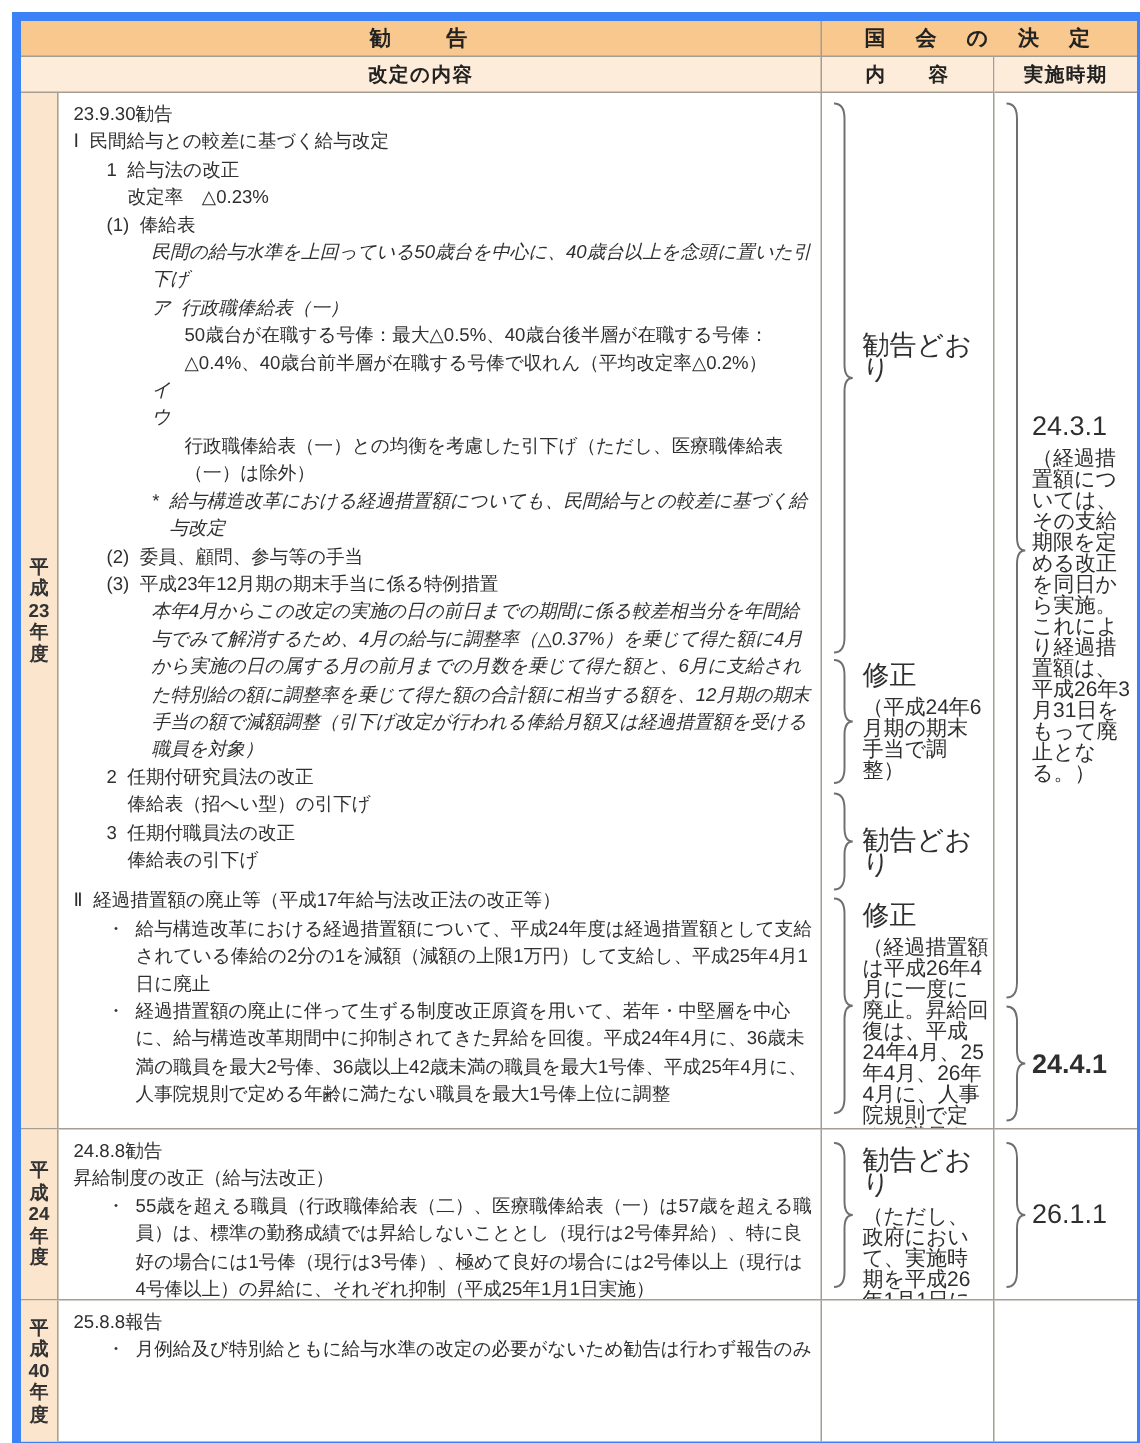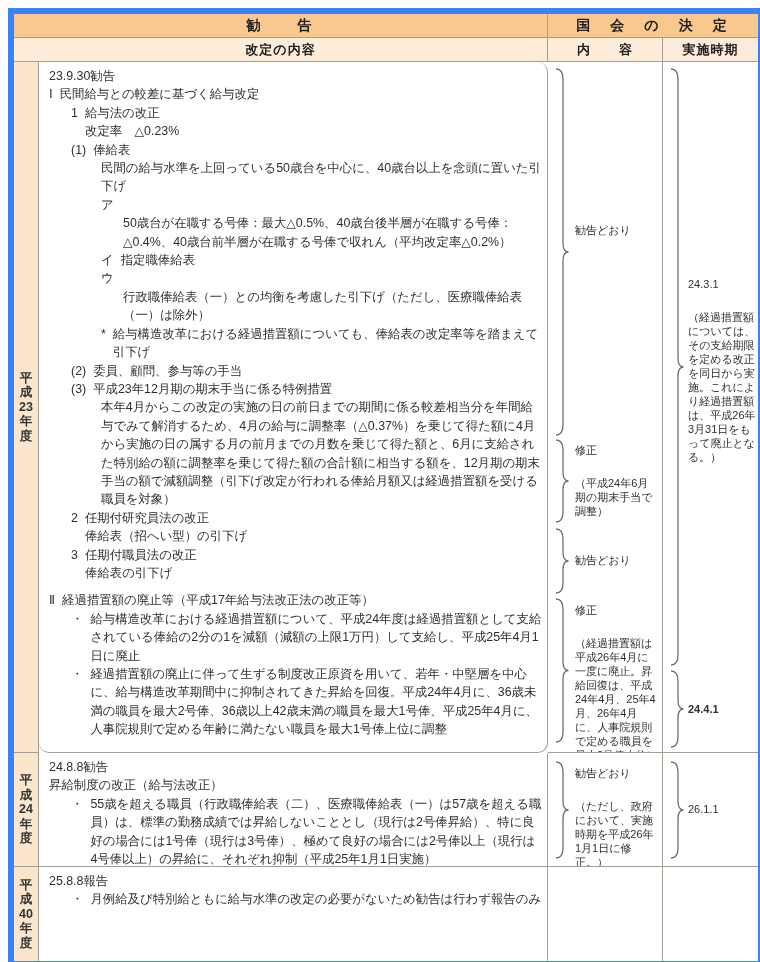--- a/index.html
+++ b/index.html
@@ -17,28 +17,28 @@
   .h2{background:#fdecd9;font-weight:bold;font-size:13px;letter-spacing:1px;
       display:flex;align-items:center;justify-content:center;color:#222;}
   .year{background:#fbe6cd;display:flex;align-items:center;justify-content:center;}
   .ychars{display:flex;flex-direction:column;align-items:center;
           font-size:12.5px;font-weight:600;line-height:14.5px;color:#333;}
   .content{padding:5px 5px 0 10px;font-size:12.4px;}
   .line{display:flex;line-height:18.4px;}
   .line .mk{flex:none;padding-right:7px;white-space:pre;}
   .line .tx{flex:1;}
   .i0{padding-left:0;}.i1{padding-left:22px;}.i2{padding-left:36px;}
-  .i3{padding-left:52px;}.i4{padding-left:74px;}
+  .i3{padding-left:52px;font-style:italic;}.i4{padding-left:74px;}
   .gap{margin-top:9px;}
   .anno{position:relative;}
   .brace{position:absolute;left:5px;width:16px;}
   .dec{position:absolute;left:27px;right:3px;}
   .jisshi .dec{left:25px;right:2px;}
-  .dlabel{font-size:11px;line-height:16px;}
-  .dnote{font-size:11px;line-height:14px;margin-top:18px;}
+  .dlabel{font-size:18px;line-height:16px;}
+  .dnote{font-size:14px;line-height:14px;margin-top:6px;}
 </style>
 </head>
 <body>
 
 <div class="tbl">
 
   <div class="cell h1" style="grid-column:1/3;grid-row:1;">勧　　告</div>
   <div class="cell h1 lastcol" style="grid-column:3/5;grid-row:1;">国　会　の　決　定</div>
 
   <div class="cell h2" style="grid-column:1/3;grid-row:2;">改定の内容</div>
@@ -47,21 +47,21 @@
 
   <div class="cell year" style="grid-column:1;grid-row:3;">
     <div class="ychars">
         <span>平</span>
         <span>成</span>
         <span>23</span>
         <span>年</span>
         <span>度</span>
       </div>
   </div>
-  <div class="cell content" style="grid-column:2;grid-row:3;border-radius:10px;">
+  <div class="cell content" style="grid-column:2;grid-row:3;">
       <div class="line i0">
         <span class="tx">23.9.30勧告</span>
       </div>
       <div class="line i0">
         <span class="mk">Ⅰ</span>
         <span class="tx">民間給与との較差に基づく給与改定</span>
       </div>
       <div class="line i1">
         <span class="mk">1</span>
         <span class="tx">給与法の改正</span>
@@ -71,37 +71,37 @@
       </div>
       <div class="line i1">
         <span class="mk">(1)</span>
         <span class="tx">俸給表</span>
       </div>
       <div class="line i3">
         <span class="tx">民間の給与水準を上回っている50歳台を中心に、40歳台以上を念頭に置いた引下げ</span>
       </div>
       <div class="line i3">
         <span class="mk">ア</span>
+        <span class="tx">行政職俸給表（一）</span>
       </div>
       <div class="line i4">
         <span class="tx">50歳台が在職する号俸：最大△0.5%、40歳台後半層が在職する号俸：△0.4%、40歳台前半層が在職する号俸で収れん（平均改定率△0.2%）</span>
       </div>
       <div class="line i3">
         <span class="mk">イ</span>
-        <span class="tx">指定職俸給表</span>
       </div>
       <div class="line i3">
         <span class="mk">ウ</span>
       </div>
       <div class="line i4">
         <span class="tx">行政職俸給表（一）との均衡を考慮した引下げ（ただし、医療職俸給表（一）は除外）</span>
       </div>
       <div class="line i3">
         <span class="mk">*</span>
-        <span class="tx">給与構造改革における経過措置額についても、俸給表の改定率等を踏まえて引下げ</span>
+        <span class="tx">給与構造改革における経過措置額についても、民間給与との較差に基づく給与改定</span>
       </div>
       <div class="line i1">
         <span class="mk">(2)</span>
         <span class="tx">委員、顧問、参与等の手当</span>
       </div>
       <div class="line i1">
         <span class="mk">(3)</span>
         <span class="tx">平成23年12月期の期末手当に係る特例措置</span>
       </div>
       <div class="line i3">

